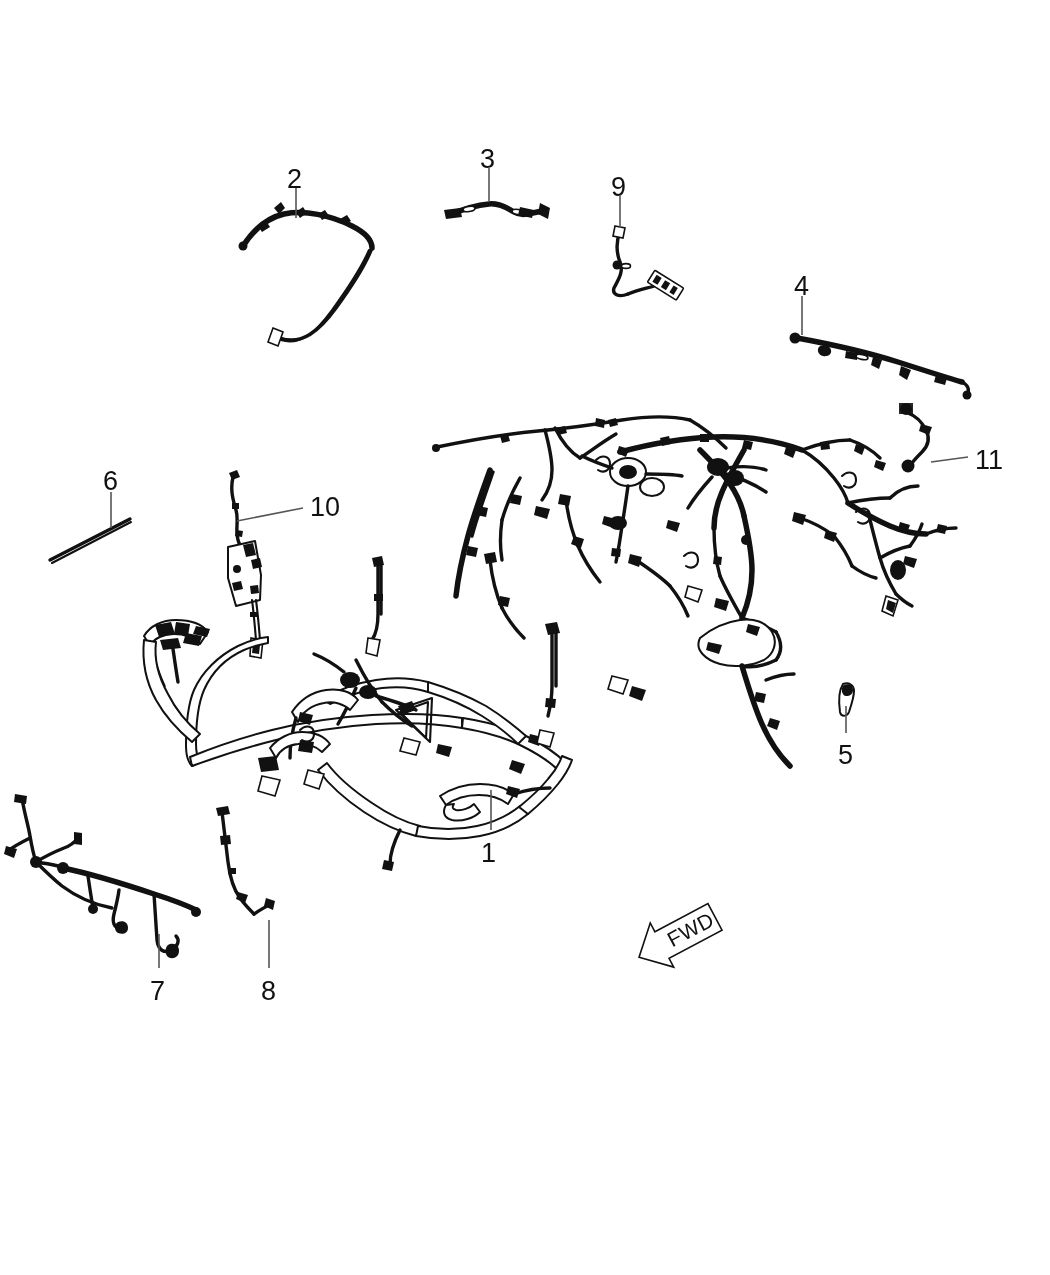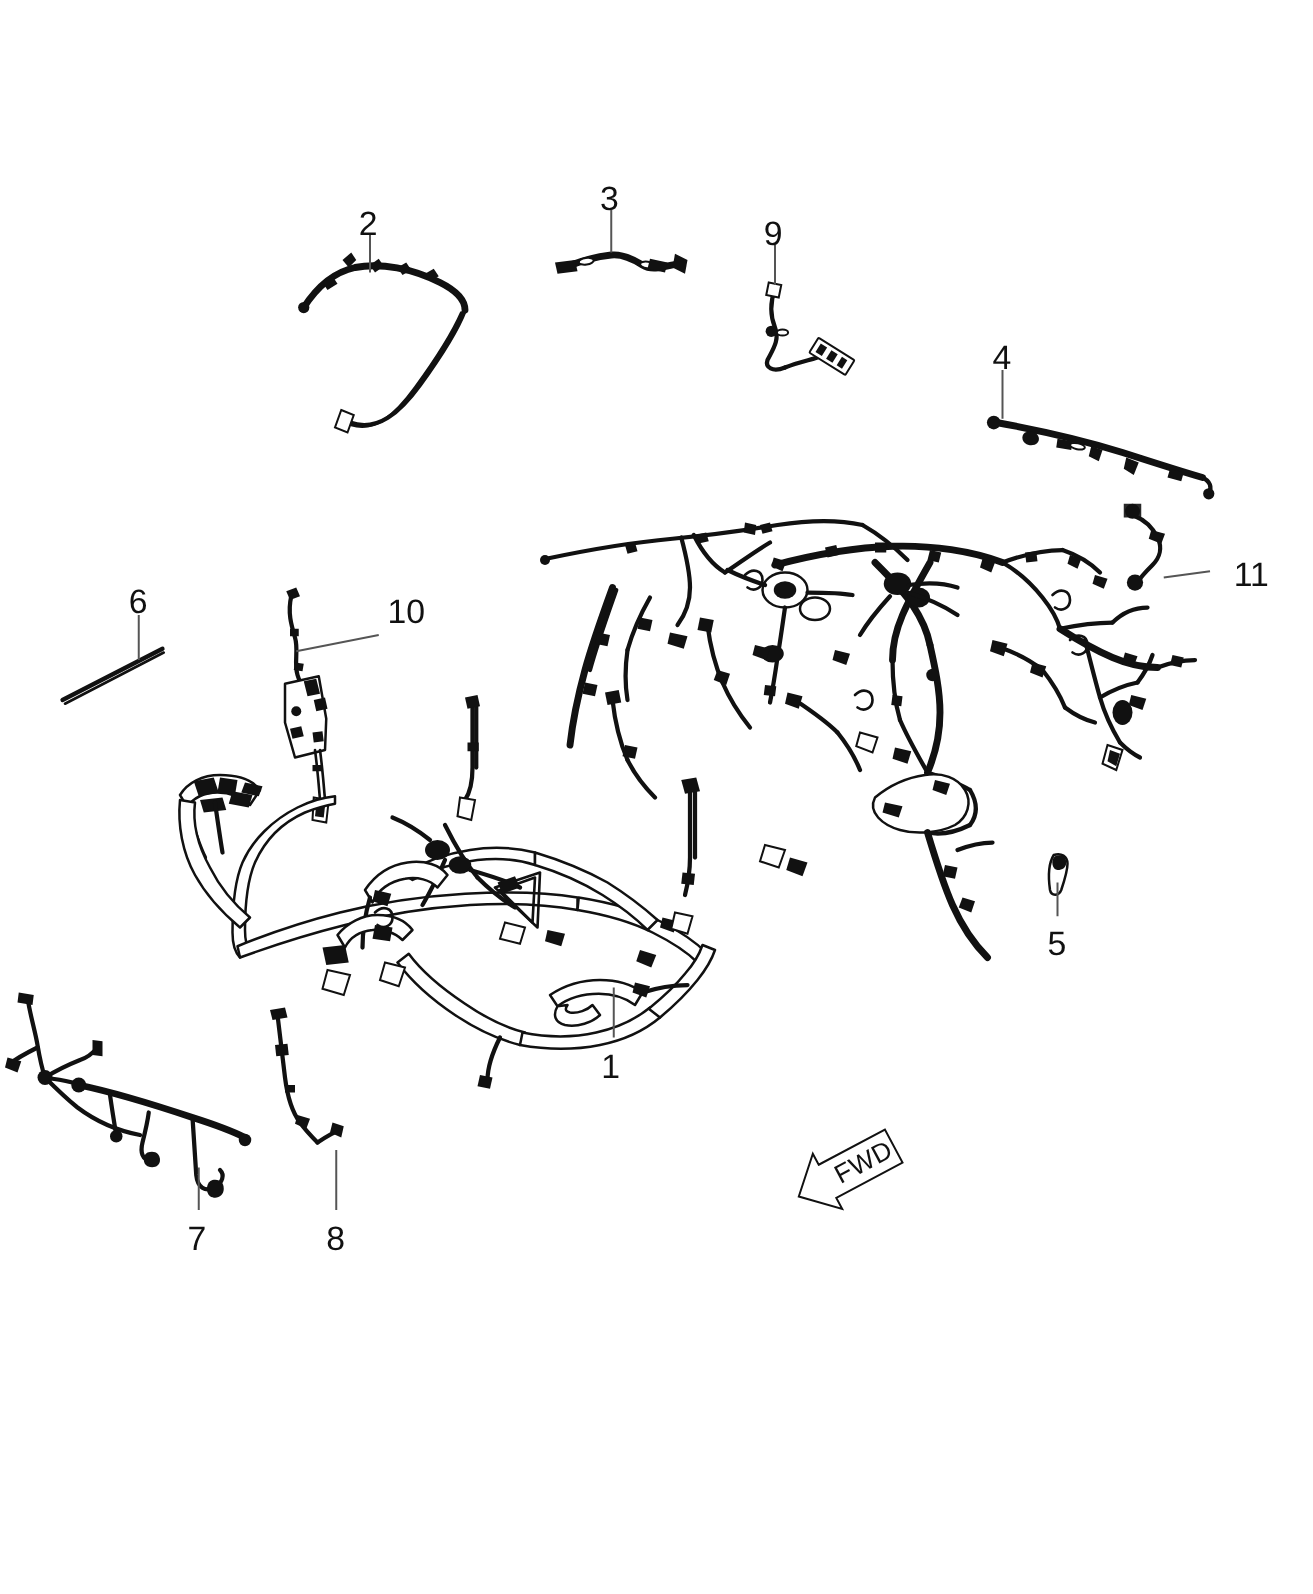--- a/index.html
+++ b/index.html
@@ -399,17 +399,17 @@
   <div id="callout-layer">
       <div class="callout-label" style="left: 481px; top: 840px;">1</div>
       <div class="callout-label" style="left: 287px; top: 166px;">2</div>
       <div class="callout-label" style="left: 480px; top: 146px;">3</div>
       <div class="callout-label" style="left: 794px; top: 273px;">4</div>
       <div class="callout-label" style="left: 838px; top: 742px;">5</div>
       <div class="callout-label" style="left: 103px; top: 468px;">6</div>
       <div class="callout-label" style="left: 150px; top: 978px;">7</div>
       <div class="callout-label" style="left: 261px; top: 978px;">8</div>
       <div class="callout-label" style="left: 611px; top: 174px;">9</div>
-      <div class="callout-label" style="left: 310px; top: 476px;">10</div>
-      <div class="callout-label" style="left: 975px; top: 447px; margin-left: 12px;">11</div>
+      <div class="callout-label" style="left: 310px; top: 494px;">10</div>
+      <div class="callout-label" style="left: 975px; top: 447px;">11</div>
     </div>
 
 </div>
 
 </body></html>

